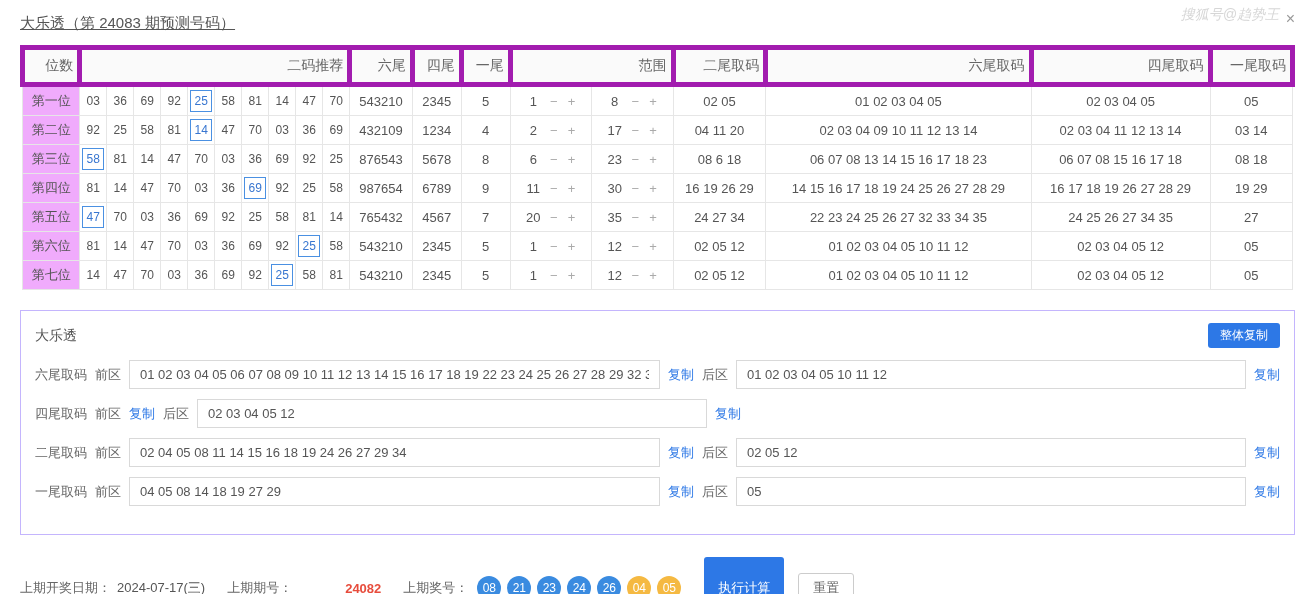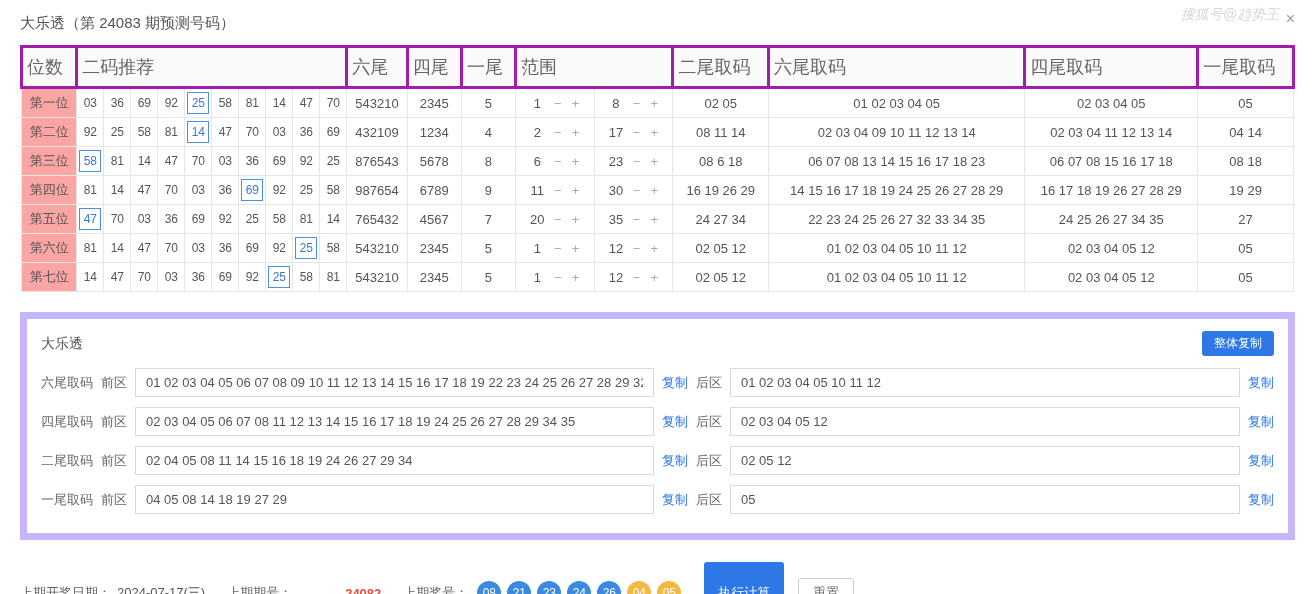--- a/index.html
+++ b/index.html
@@ -1,30 +1,30 @@
 <!DOCTYPE html>
 <html><head>
 <meta charset="utf-8">
 <style>
 * { box-sizing: border-box; margin: 0; padding: 0; }
 body { font-family: "Microsoft YaHei", Arial, sans-serif; font-size: 13px; color: #333; background: #fff; padding: 10px 20px; position: relative; }
 .watermark { position: absolute; top: 6px; right: 36px; font-size: 14px; color: rgba(180,180,180,0.55); font-style: italic; pointer-events: none; font-weight: 400; }
-.header { font-size: 15px; color: #555; padding: 4px 0 12px 0; position: relative; }
+.header { font-size: 15px; color: #555; padding: 4px 0 12px 0; position: relative; text-decoration: underline; }
 .close-x { position: absolute; right: 0; top: 0; font-size: 16px; color: #999; cursor: pointer; }
 .main-table { width: 100%; border-collapse: collapse; border: 1px solid #e6e6e6; }
-.main-table th { background: #fafafa; border: 3px solid #a21caf; padding: 7px 4px; font-weight: normal; color: #666; font-size: 18px; text-align: left; }
+.main-table th { background: #fafafa; border: 5px solid #a21caf; padding: 7px 4px; font-weight: normal; color: #666; font-size: 14px; text-align: right; }
 .main-table td { border: 1px solid #e6e6e6; padding: 5px 4px; text-align: center; font-size: 13px; color: #555; }
-.pos-cell { background: #fca5a5; color: #666; padding: 6px 8px; }
+.pos-cell { background: #f0abfc; color: #666; padding: 6px 8px; }
 .code-cell { padding: 3px 2px !important; width: 27px; }
 .code-box { display: inline-block; min-width: 22px; padding: 3px 2px; border: 1px solid transparent; font-size: 12px; }
 .code-box.hl { border: 1px solid #4a90e2; color: #3876d0; }
 .range-cell { padding: 4px 6px !important; white-space: nowrap; }
 .range-val { display: inline-block; min-width: 20px; text-align: center; }
 .range-btn { display: inline-block; width: 14px; color: #aaa; cursor: pointer; font-size: 13px; }
-.result-section { margin-top: 20px; border: 7px solid #c4b5fd; padding: 12px 14px 9px 14px; }
+.result-section { margin-top: 20px; border: 1px solid #c4b5fd; padding: 12px 14px 18px 14px; }
 .result-head { display: flex; justify-content: space-between; align-items: center; margin-bottom: 12px; }
 .result-title { font-size: 14px; color: #555; }
 .copy-all-btn { background: #2d78e6; color: #fff; padding: 4px 12px; border-radius: 3px; font-size: 12px; cursor: pointer; }
 .result-row { display: flex; align-items: center; margin-bottom: 10px; gap: 8px; }
 .result-label { color: #666; font-size: 13px; white-space: nowrap; }
 .result-sub { color: #666; font-size: 13px; white-space: nowrap; }
 .result-input { flex: 1; border: 1px solid #d9d9d9; padding: 6px 10px; font-size: 13px; color: #555; background: #fff; }
 .result-input.short { flex: 0 0 510px; }
 .copy-link { color: #2d78e6; font-size: 13px; cursor: pointer; white-space: nowrap; }
 .disclaimer { color: #e74c3c; font-size: 13px; margin-top: 10px; line-height: 1.6; }
@@ -95,24 +95,24 @@
         <td class="code-cell"><span class="code-box">47</span></td>
         <td class="code-cell"><span class="code-box">70</span></td>
         <td class="code-cell"><span class="code-box">03</span></td>
         <td class="code-cell"><span class="code-box">36</span></td>
         <td class="code-cell"><span class="code-box">69</span></td>
         <td>432109</td>
         <td>1234</td>
         <td>4</td>
         <td class="range-cell"><span class="range-val">2</span> <span class="range-btn">−</span> <span class="range-btn">+</span></td>
         <td class="range-cell"><span class="range-val">17</span> <span class="range-btn">−</span> <span class="range-btn">+</span></td>
-        <td>08 11 14</td>
+        <td>04 11 20</td>
         <td>02 03 04 09 10 11 12 13 14</td>
         <td>02 03 04 11 12 13 14</td>
-        <td>04 14</td>
+        <td>03 14</td>
       </tr>
       <tr>
         <td class="pos-cell">第三位</td>
         <td class="code-cell"><span class="code-box hl">58</span></td>
         <td class="code-cell"><span class="code-box">81</span></td>
         <td class="code-cell"><span class="code-box">14</span></td>
         <td class="code-cell"><span class="code-box">47</span></td>
         <td class="code-cell"><span class="code-box">70</span></td>
         <td class="code-cell"><span class="code-box">03</span></td>
         <td class="code-cell"><span class="code-box">36</span></td>
@@ -231,21 +231,20 @@
     <span class="result-sub">前区</span>
     <input class="result-input" value="01 02 03 04 05 06 07 08 09 10 11 12 13 14 15 16 17 18 19 22 23 24 25 26 27 28 29 32 33 34 35" style="">
     <span class="copy-link">复制</span>
     <span class="result-sub">后区</span>
     <input class="result-input short" value="01 02 03 04 05 10 11 12" style="">
     <span class="copy-link">复制</span>
   </div>
       <div class="result-row">
     <span class="result-label">四尾取码</span>
     <span class="result-sub">前区</span>
-    <input class="result-input" value="02 03 04 05 06 07 08 11 12 13 14 15 16 17 18 19 24 25 26 27 28 29 34 35" style="">
     <span class="copy-link">复制</span>
     <span class="result-sub">后区</span>
     <input class="result-input short" value="02 03 04 05 12" style="">
     <span class="copy-link">复制</span>
   </div>
       <div class="result-row">
     <span class="result-label">二尾取码</span>
     <span class="result-sub">前区</span>
     <input class="result-input" value="02 04 05 08 11 14 15 16 18 19 24 26 27 29 34" style="">
     <span class="copy-link">复制</span>

